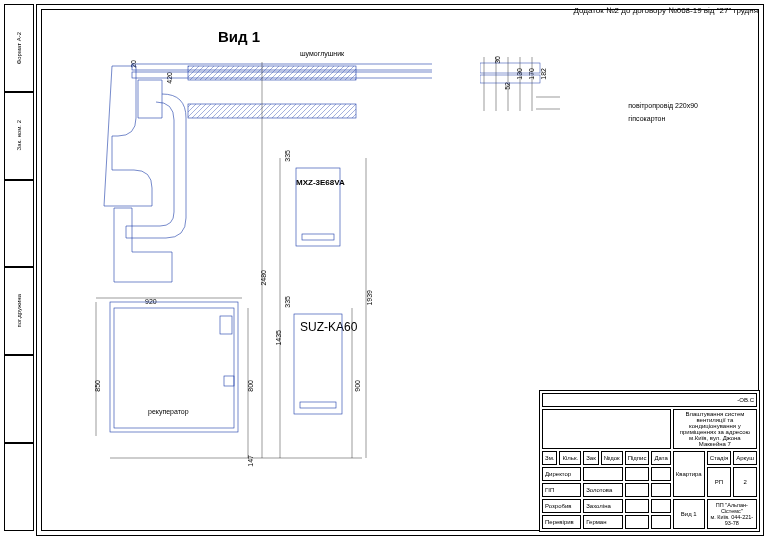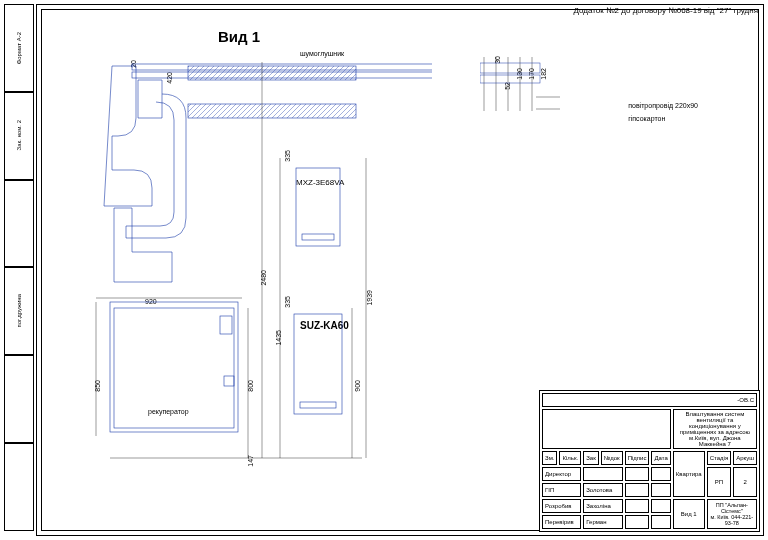--- a/index.html
+++ b/index.html
@@ -67,22 +67,22 @@
 <div class="lbl-v" style="left:260px;top:270px">2480</div>
 <div class="lbl-v" style="left:275px;top:330px">1435</div>
 <div class="lbl-v" style="left:366px;top:290px">1939</div>
 
 <div class="note" style="left:145px;top:298px">920</div>
 <div class="lbl-v" style="left:94px;top:380px">850</div>
 <div class="lbl-v" style="left:247px;top:380px">800</div>
 <div class="lbl-v" style="left:354px;top:380px">900</div>
 <div class="lbl-v" style="left:247px;top:455px">147</div>
 
-<div class="note" style="left:296px;top:178px;font-weight:normal;font-size:8px">MXZ-3E68VA</div>
-<div class="note" style="left:300px;top:320px;font-weight:bold;font-size:10px">SUZ-KA60</div>
+<div class="note" style="left:296px;top:178px;font-weight:bold;font-size:8px">MXZ-3E68VA</div>
+<div class="note" style="left:300px;top:320px;font-weight:normal;font-size:12px">SUZ-KA60</div>
 <div class="note" style="left:148px;top:408px">рекуператор</div>
 
 <svg class="main" viewBox="0 0 340 410">
 <defs>
       <pattern id="h" width="5" height="5" patternUnits="userSpaceOnUse">
         <path d="M-1,1 l2,-2 M0,5 l5,-5 M4,6 l2,-2" stroke="#1a3aa8" stroke-width=".4"></path>
       </pattern>
     </defs>
 
 <rect x="40" y="6" width="360" height="6" class="thin"></rect>

